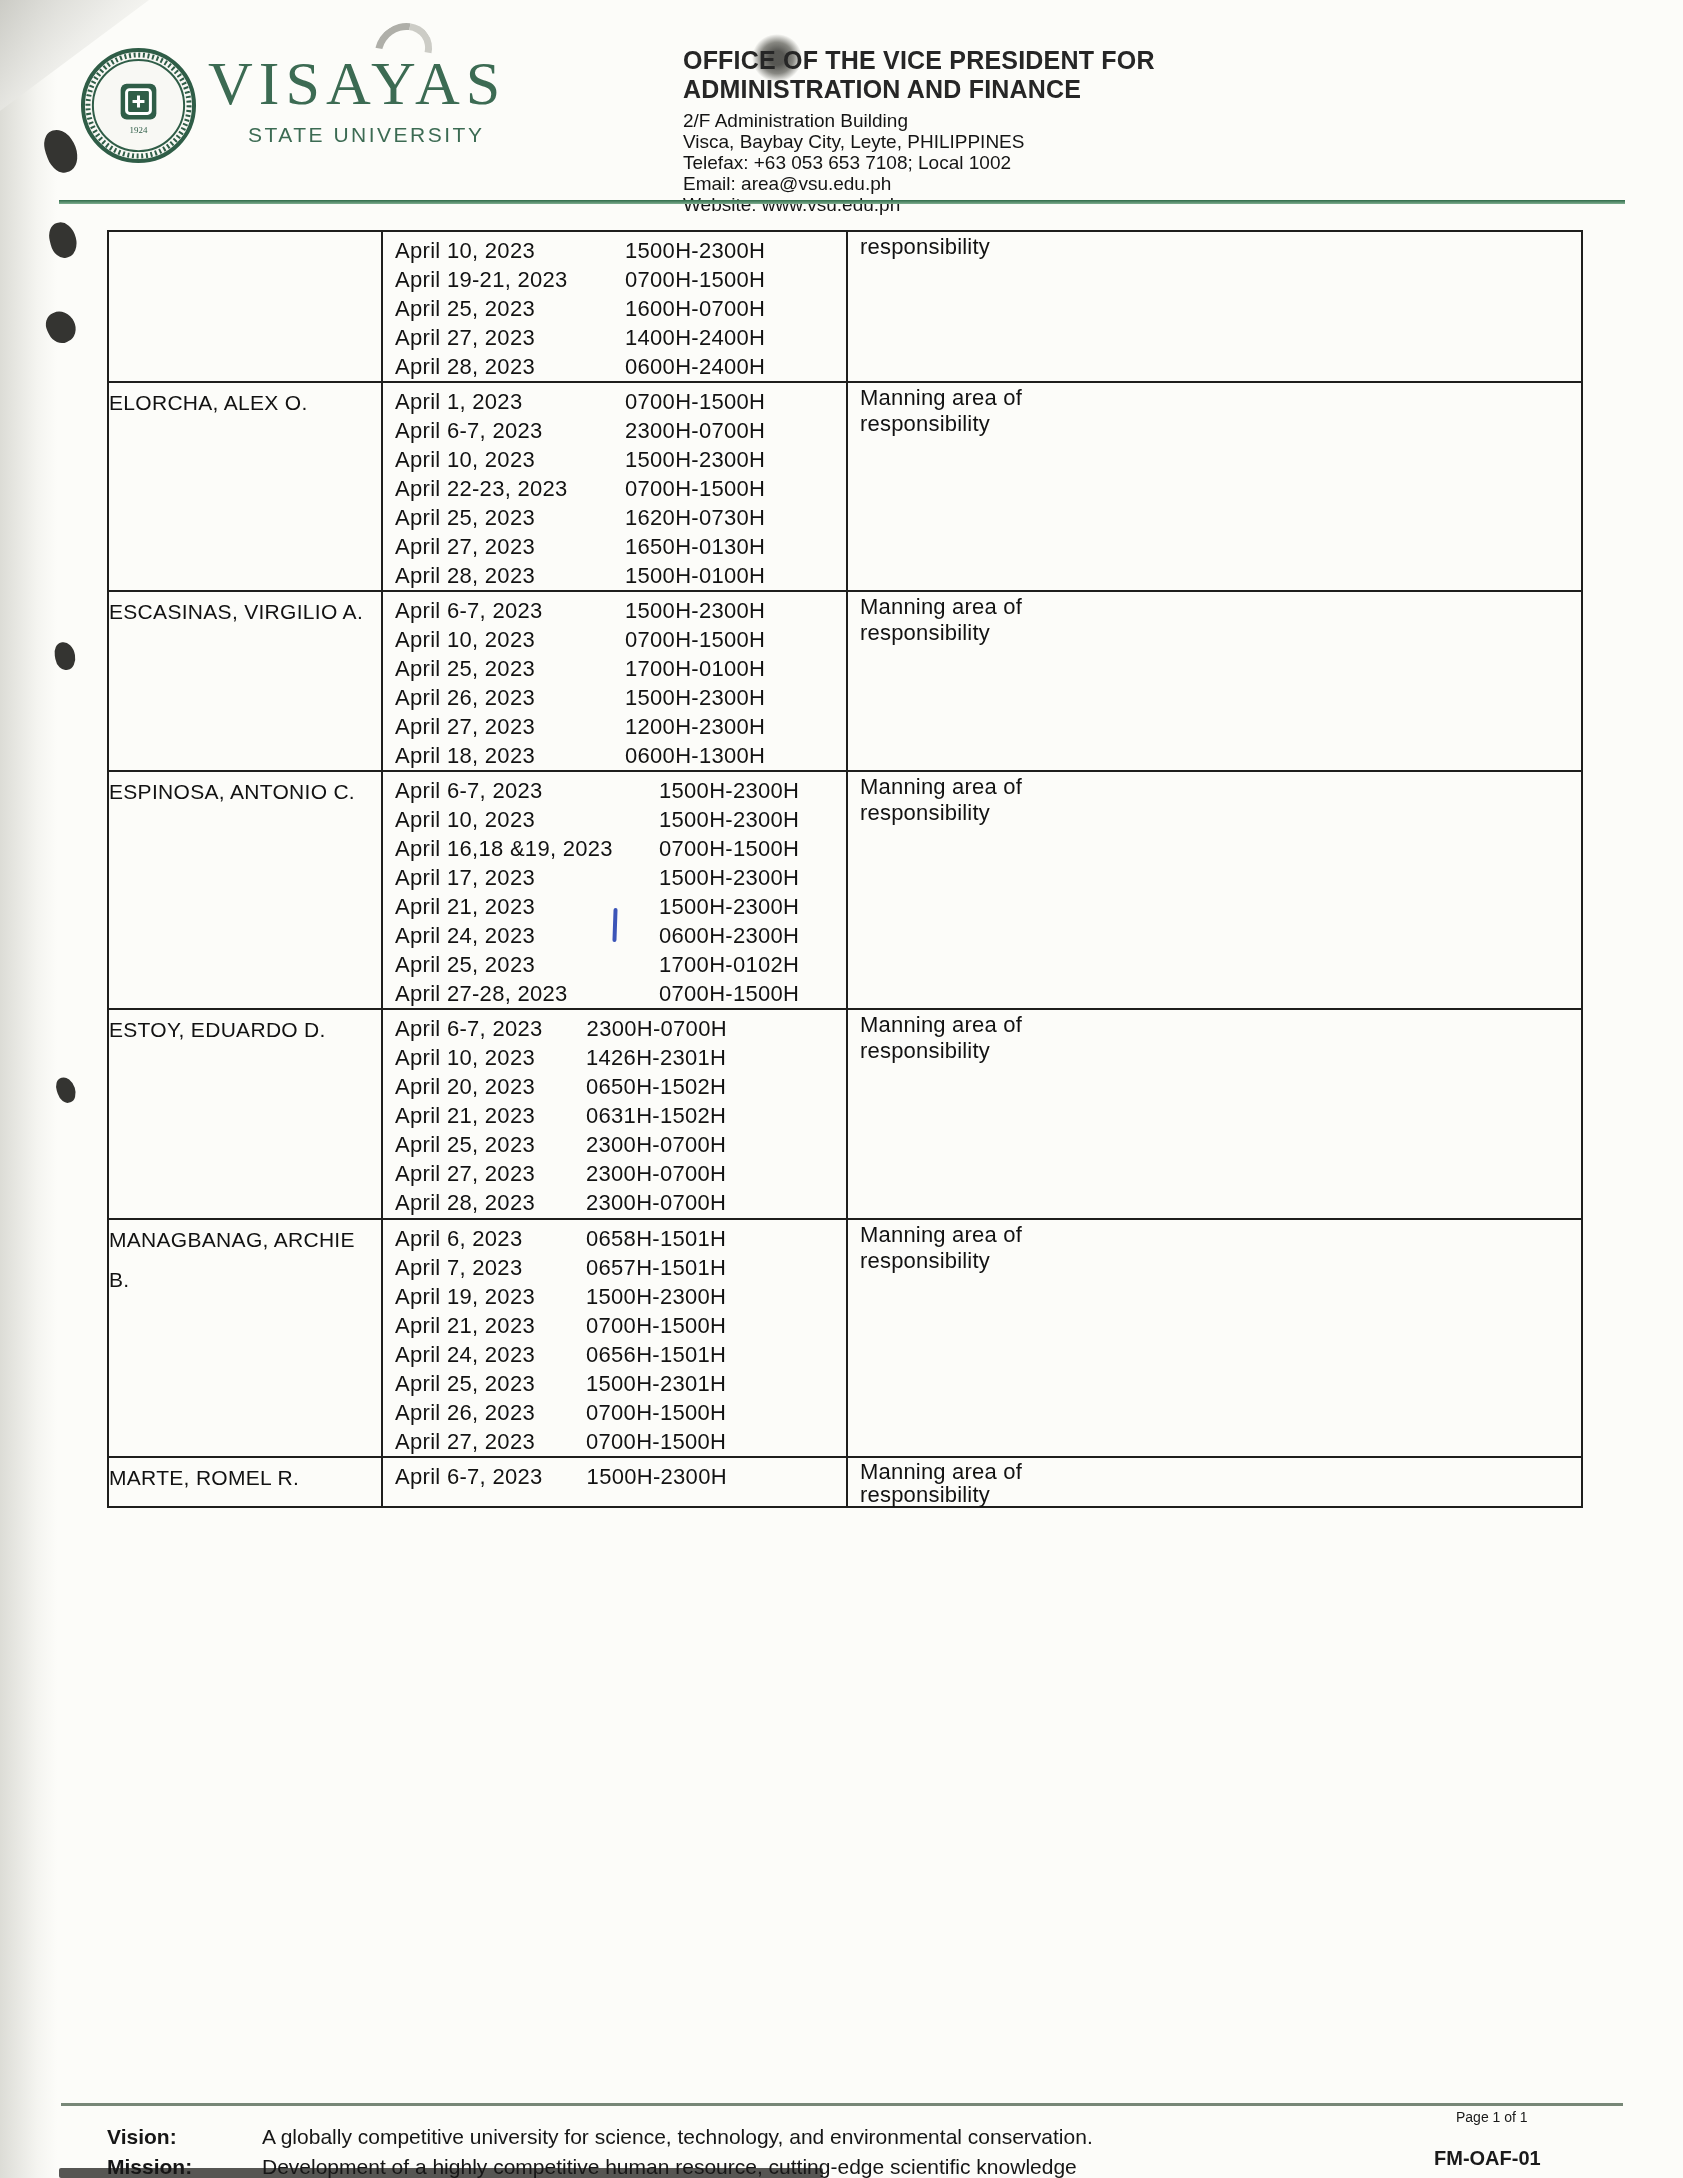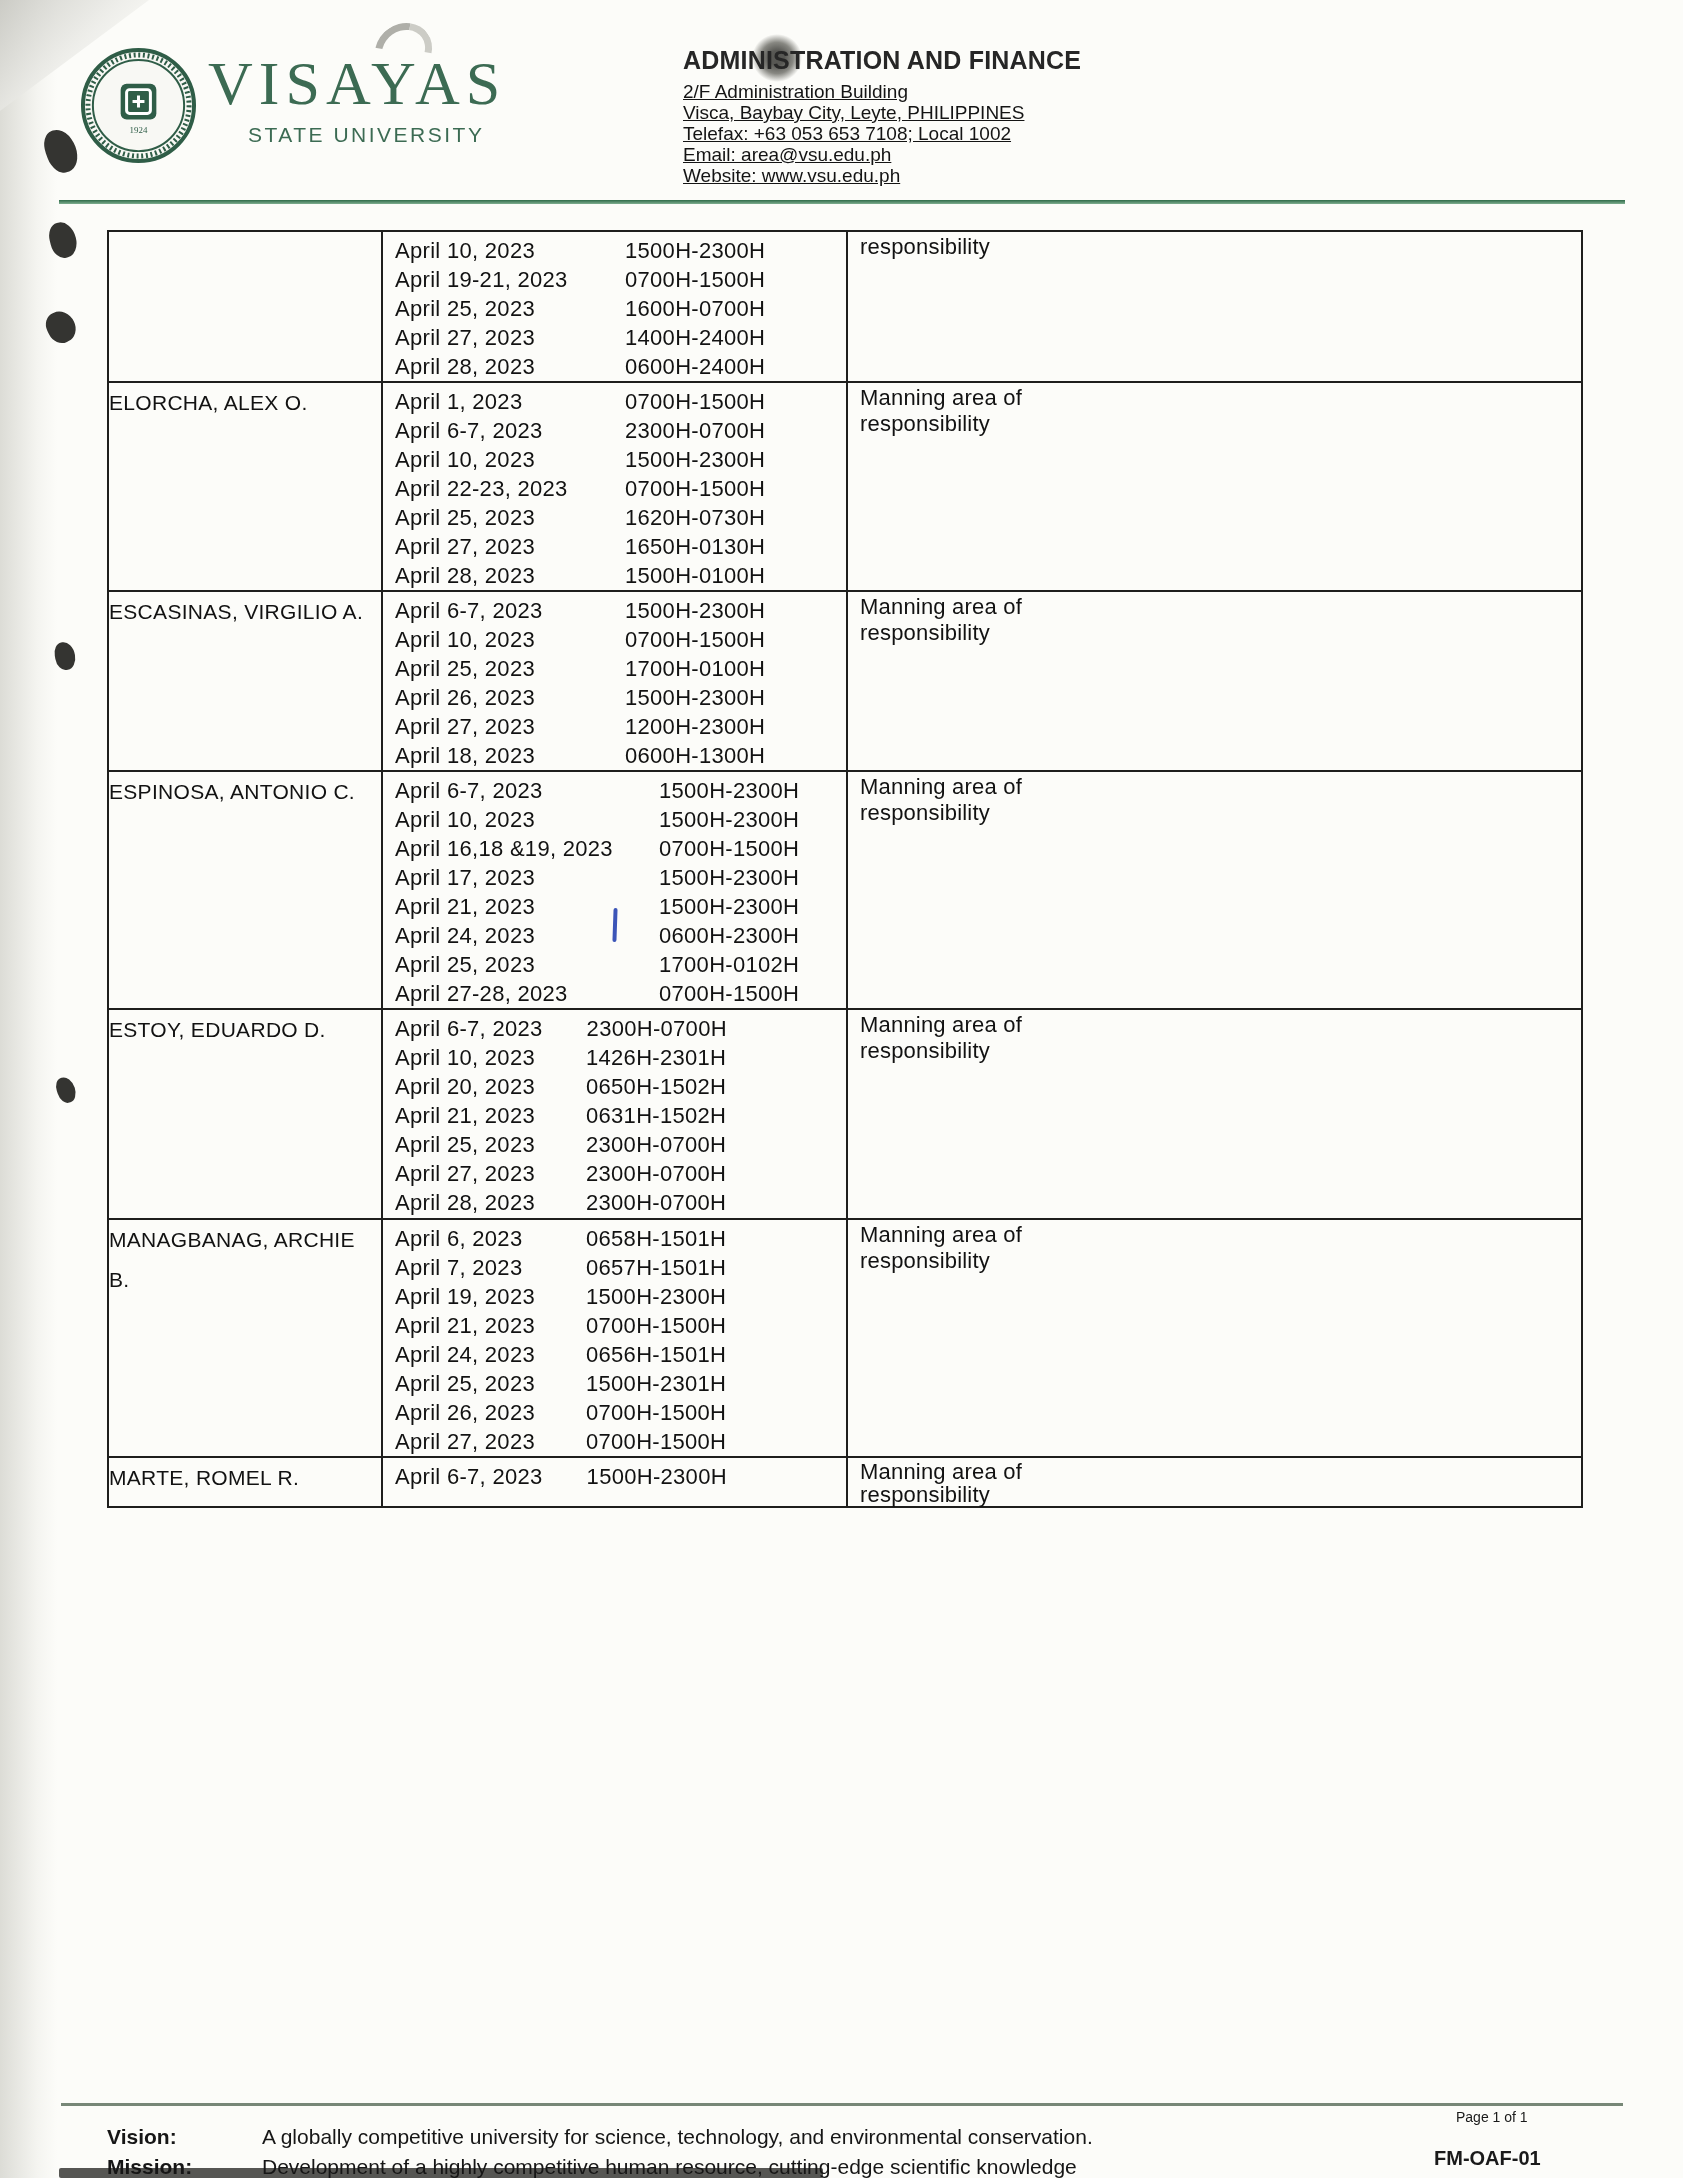--- a/index.html
+++ b/index.html
@@ -31,21 +31,21 @@
     background:#3f3f3b; border-radius:2px; opacity:.88; }
 
   
   .seal { position:absolute; left:79px; top:46px; width:119px; height:119px; }
   .wordmark { position:absolute; left:208px; top:48px; font-family:"Liberation Serif", serif;
     font-size:62px; letter-spacing:6px; color:var(--brand-green,#3c6b53); }
   .wordmark-sub { position:absolute; left:248px; top:123px; font-size:21px; letter-spacing:2.5px;
     color:var(--brand-green,#3c6b53); font-family:"Liberation Sans", sans-serif; }
   .office { position:absolute; left:683px; top:46px; width:535px; }
   .office-title { font-size:25px; font-weight:bold; color:#262626; line-height:29px; letter-spacing:0.2px; }
-  .office-address { margin-top:6px; font-size:19px; line-height:21px; color:#141414;text-decoration:underline; }
+  .office-address { margin-top:6px; font-size:19px; line-height:21px; color:#141414; }
   .office-address span { display:block; }
   .header-rule { position:absolute; left:59px; top:200px; width:1566px; height:4px;
     background:linear-gradient(to bottom, var(--rule-green,#2f6b49), #7fae90); }
 
   
   .sched-table { position:absolute; left:107px; top:230px; width:1474px;
     border-collapse:collapse; table-layout:fixed; font-size:22px; color:#121212; }
   .sched-table td { border:2px solid #1f1f1d; vertical-align:top; padding:0; }
   .row-0 { height:151px; } .row-1 { height:203px; } .row-2 { height:178px; }
   .row-3 { height:238px; } .row-4 { height:210px; } .row-5 { height:231px; } .row-6 { height:36px; }
@@ -95,20 +95,21 @@
     <rect x="42" y="38" width="36" height="36" rx="6" fill="#2f5d47"></rect>
     <rect x="48" y="44" width="24" height="24" rx="3" fill="none" stroke="#ffffff" stroke-width="3"></rect>
     <path d="M54 56h12M60 50v12" stroke="#ffffff" stroke-width="3"></path>
     <text x="60" y="88" font-size="9" text-anchor="middle" fill="#2f5d47" font-family="Liberation Serif, serif">1924</text>
   </svg>
   <div class="wordmark">VISAYAS</div>
   <div class="wordmark-sub">STATE UNIVERSITY</div>
 
   <div class="office">
     <div class="office-title">
+      <div>OFFICE OF THE VICE PRESIDENT FOR</div>
       <div>ADMINISTRATION AND FINANCE</div>
     </div>
     <div class="office-address">
       <span>2/F Administration Building</span>
       <span>Visca, Baybay City, Leyte, PHILIPPINES</span>
       <span>Telefax: +63 053 653 7108; Local 1002</span>
       <span>Email: area@vsu.edu.ph</span>
       <span>Website: www.vsu.edu.ph</span>
     </div>
   </div>

